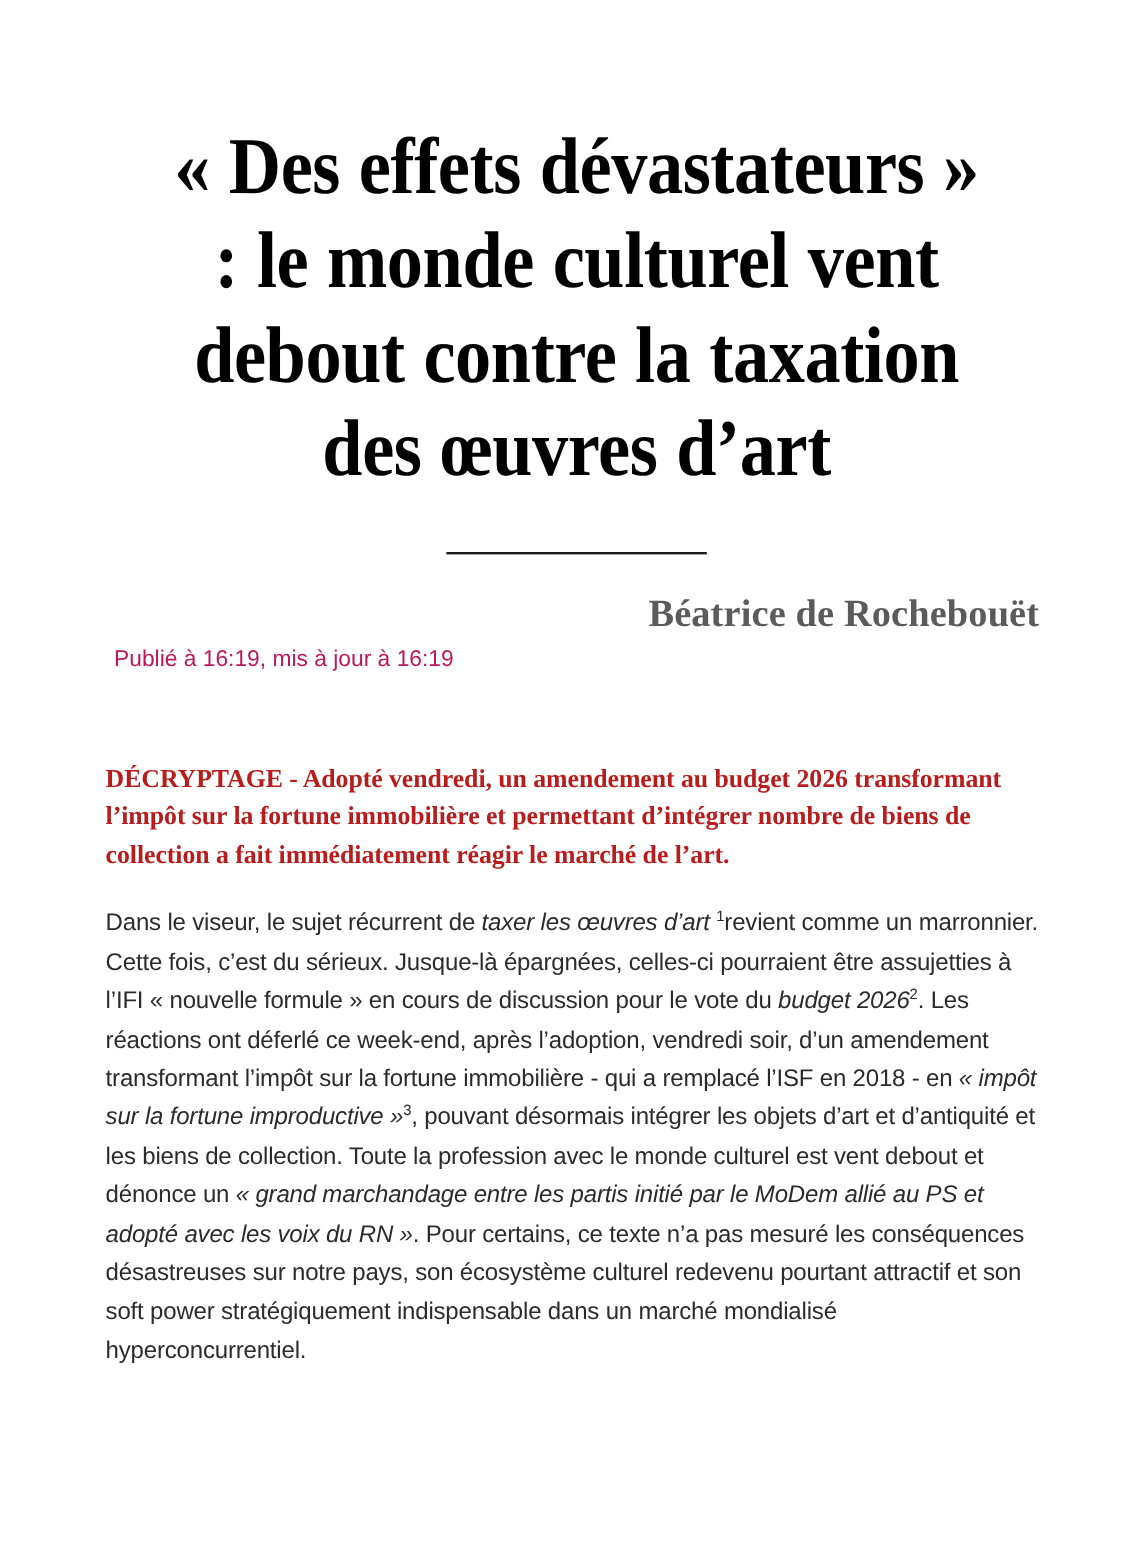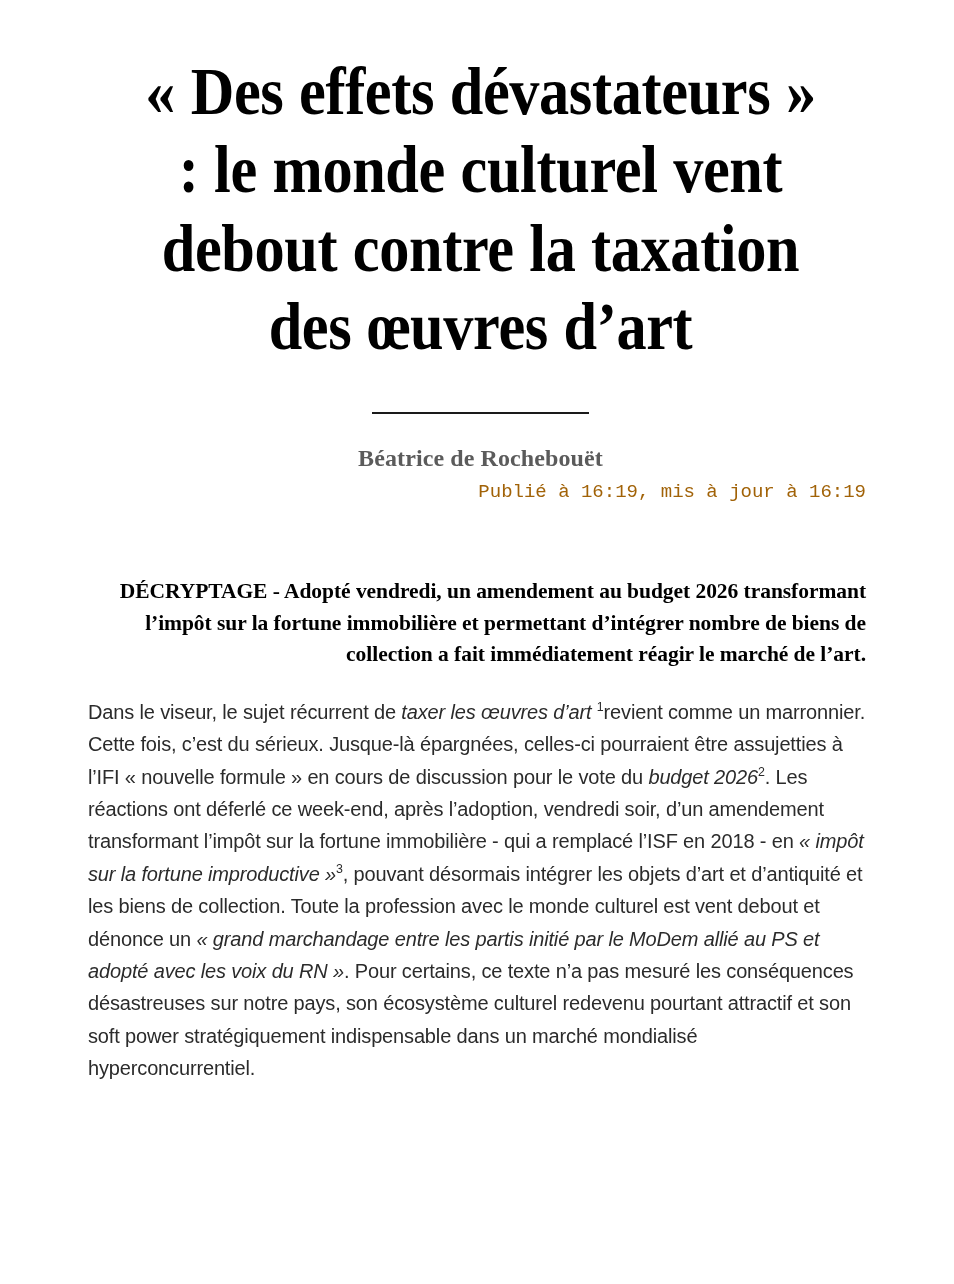--- a/index.html
+++ b/index.html
@@ -22,20 +22,21 @@
     height: 1284px;
     background: #ffffff;
     box-sizing: border-box;
   }
 
   
   .article-header {
     padding-top: 52px;
     padding-left: 95px;
     padding-right: 88px;
+    margin-top: 48px;
   }
 
   .article-title {
     margin: 0;
     text-align: center;
     font-family: "Liberation Serif", "DejaVu Serif", serif;
     font-weight: 700;
     font-size: 67px;
     line-height: 1.17;
     letter-spacing: -0.4px;
@@ -47,55 +48,54 @@
 
   .byline-divider {
     width: 217px;
     height: 2px;
     background: #1a1a1a;
     margin: 46px auto 0 auto;
   }
 
   .byline-author {
     margin: 30px 0 0 0;
-    text-align: center;
+    text-align: right;
     font-family: "Liberation Serif", "DejaVu Serif", serif;
     font-weight: 700;
-    font-size: 24px;
+    font-size: 32px;
     line-height: 1.2;
     color: #5b5b5b;
     letter-spacing: 0.1px;
   }
 
   .byline-date {
     margin: 9px 0 0 0;
-    text-align: right;
-    font-family: Liberation Mono, monospace;
+    text-align: left;
+    font-family: Liberation Sans, sans-serif;
     font-weight: 400;
     font-size: 19px;
     line-height: 1.2;
-    color: #a16207;
+    color: #be185d;
   }
 
   
   .article-body {
     padding-left: 88px;
     padding-right: 88px;
     padding-top: 72px;
   }
 
   .lede {
     margin: 0;
     font-family: "Liberation Serif", "DejaVu Serif", serif;
     font-weight: 700;
     font-size: 21.5px;
     line-height: 1.47;
-    color: #000000;
+    color: #b91c1c;
     letter-spacing: -0.05px;
-    text-align: right;
   }
 
   .body-paragraph {
     margin: 25px 0 0 0;
     font-family: "Liberation Sans", sans-serif;
     font-weight: 400;
     font-size: 20px;
     line-height: 1.62;
     color: #2b2b2b;
     letter-spacing: -0.15px;

